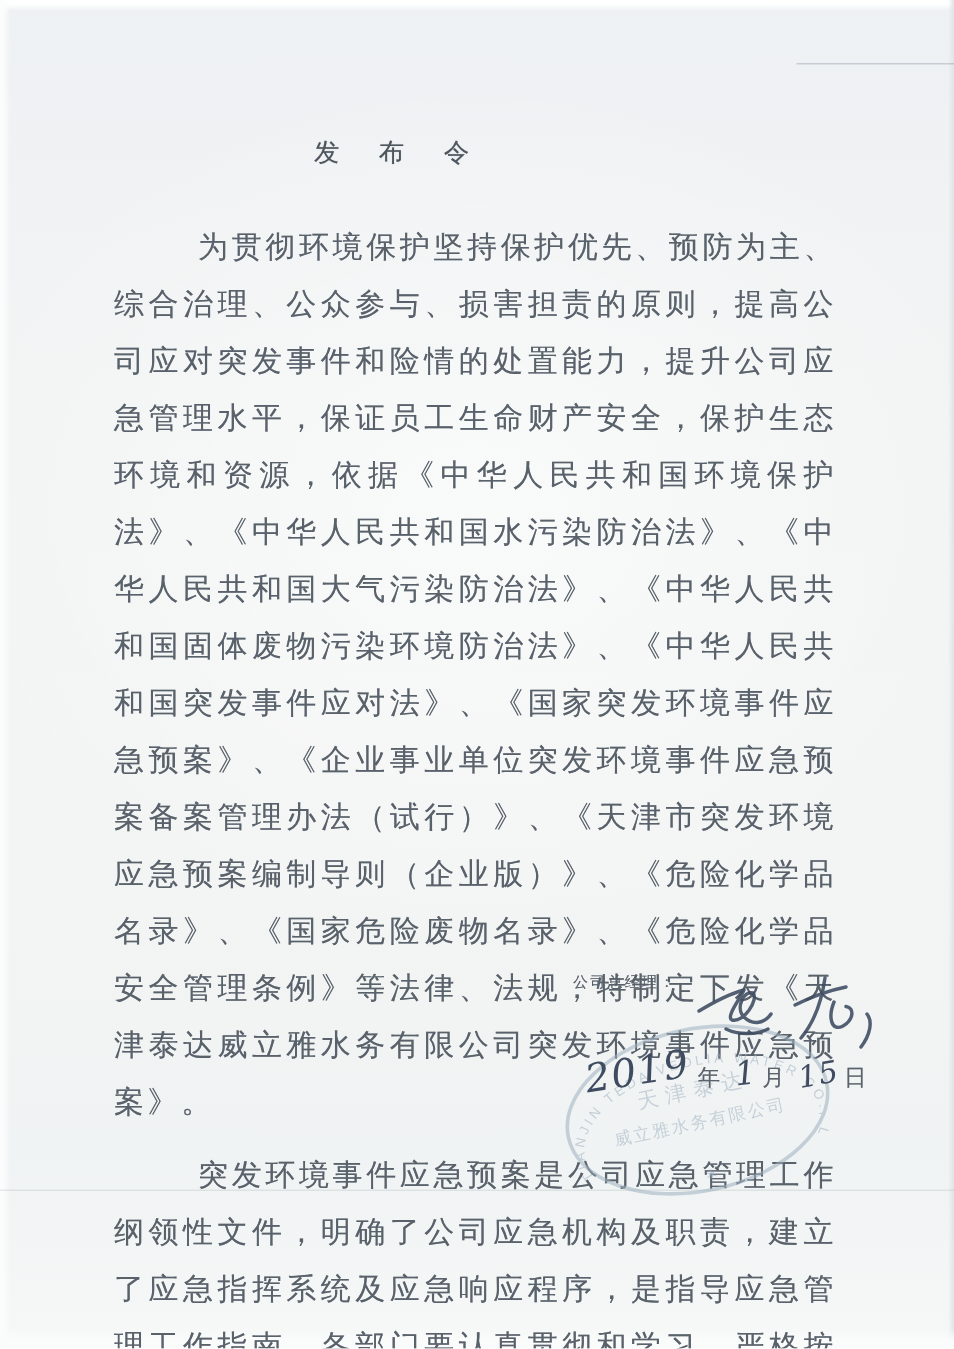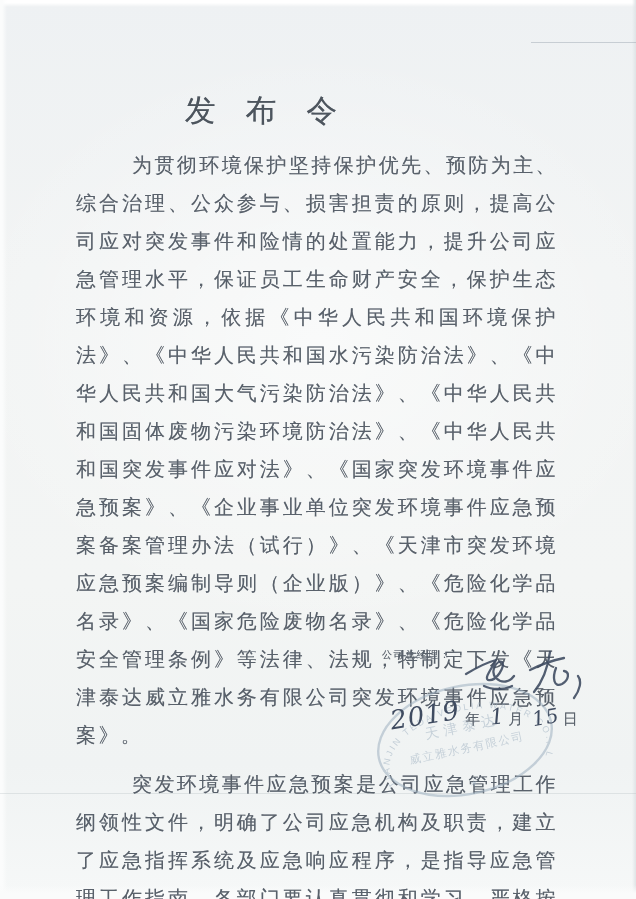--- a/index.html
+++ b/index.html
@@ -23,21 +23,21 @@
   .edge-bottom { position:absolute; bottom:0; left:0; right:0; height:14px;
                  background:linear-gradient(to top,#fafbfb 40%,rgba(255,255,255,0)); }
   .crease-top    { position:absolute; top:42px; right:0; width:105px; height:1px;
                    background:rgba(150,162,172,.45); }
   .crease-bottom { position:absolute; top:793px; left:0; right:0; height:1px;
                    background:rgba(168,178,184,.28); }
 
   .title {
     position:absolute; top:90px; left:0; width:528px;
     text-align:center;
-    font-size:31px; font-weight:400;
+    font-size:17px; font-weight:400;
     letter-spacing:6px; word-spacing:10px;
     color:#4d555e;
     text-shadow:0 0 .5px rgba(77,85,94,.55);
   }
   .body-text {
     position:absolute; top:148px; left:76px; width:482px;
     font-size:20px; line-height:38px; letter-spacing:2.4px;
     color:#59616b;
     text-align:justify;
     text-shadow:0 0 .4px rgba(89,97,107,.5);

